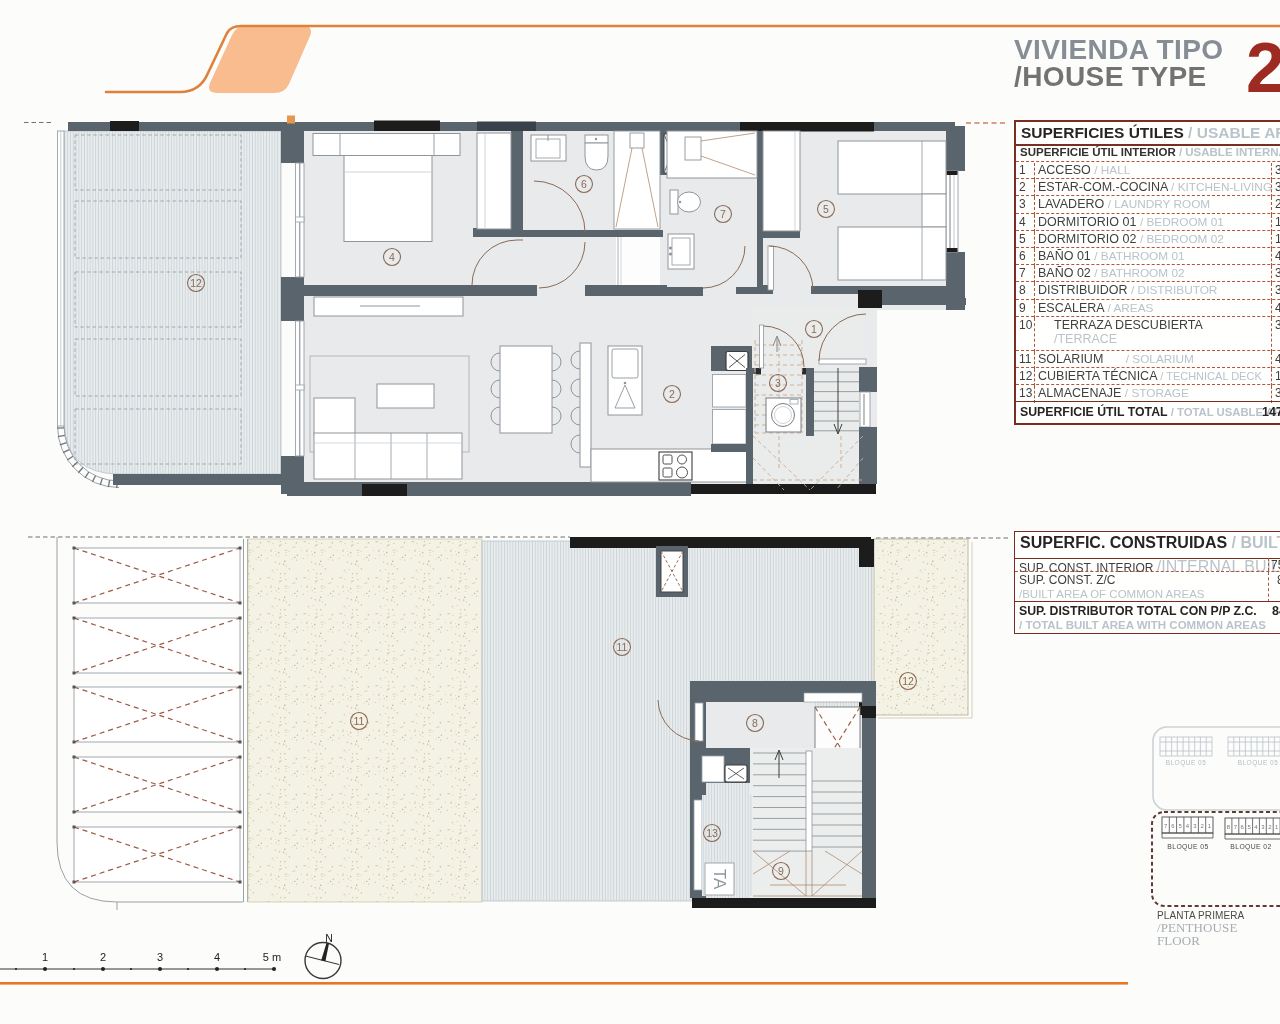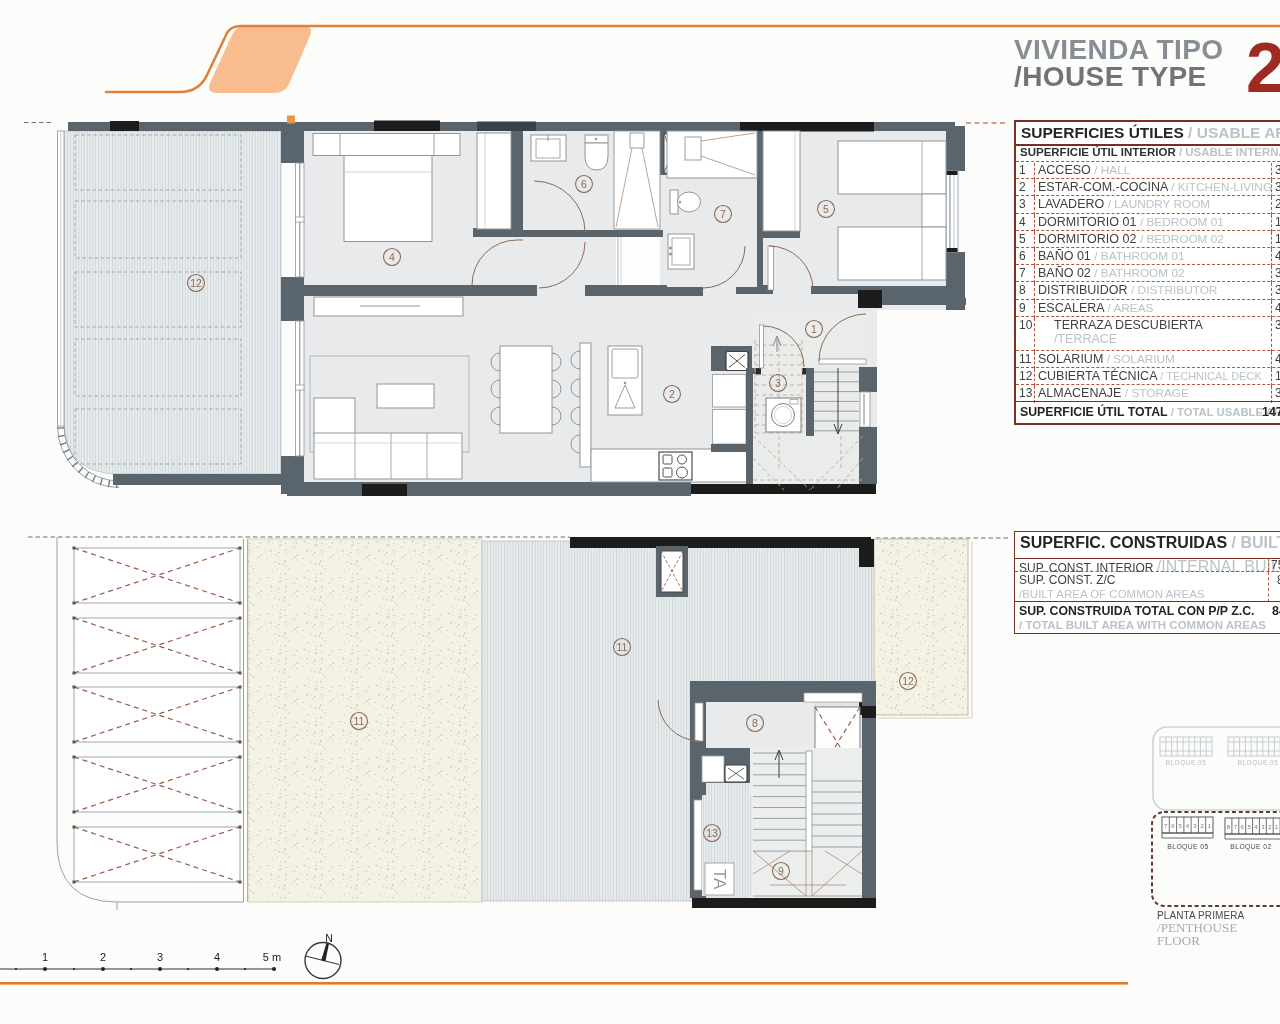--- a/index.html
+++ b/index.html
@@ -731,21 +731,21 @@
 <div class="abs" style="left:0;top:193.8px;width:400px;height:34.0px;border-top:1px dashed #b4543c;">
 <span style="position:absolute;left:3px;top:1px;width:15px;font-size:12px;color:#3f3f3e;">10</span>
 <span style="position:absolute;left:18px;top:1px;height:100%;border-left:1px dashed #b4543c;"></span>
 <span style="position:absolute;left:22px;top:1px;font-size:12.5px;color:#3f3f3e;margin-left:16px;">TERRAZA DESCUBIERTA<br><span class="gtx">/TERRACE</span></span>
 <span style="position:absolute;left:255px;top:1px;height:100%;border-left:1px dashed #b4543c;"></span>
 <span style="position:absolute;left:259px;top:1px;font-size:12px;color:#3f3f3e;">35.40</span>
 </div>
 <div class="abs" style="left:0;top:227.8px;width:400px;height:17.2px;border-top:1px dashed #b4543c;">
 <span style="position:absolute;left:3px;top:1px;width:15px;font-size:12px;color:#3f3f3e;">11</span>
 <span style="position:absolute;left:18px;top:1px;height:100%;border-left:1px dashed #b4543c;"></span>
-<span style="position:absolute;left:22px;top:1px;font-size:12.5px;color:#3f3f3e;white-space:nowrap;">SOLARIUM <span class="gtx" style="font-size:11.8px;">/ SOLARIUM</span></span>
+<span style="position:absolute;left:22px;top:1px;font-size:12.5px;color:#3f3f3e;white-space:nowrap;">SOLARIUM <span class="gtx" style="font-size:11.8px;margin-left:19px;">/ SOLARIUM</span></span>
 <span style="position:absolute;left:255px;top:1px;height:100%;border-left:1px dashed #b4543c;"></span>
 <span style="position:absolute;left:259px;top:1px;font-size:12px;color:#3f3f3e;">45.30</span>
 </div>
 <div class="abs" style="left:0;top:245.0px;width:400px;height:17.2px;border-top:1px dashed #b4543c;">
 <span style="position:absolute;left:3px;top:1px;width:15px;font-size:12px;color:#3f3f3e;">12</span>
 <span style="position:absolute;left:18px;top:1px;height:100%;border-left:1px dashed #b4543c;"></span>
 <span style="position:absolute;left:22px;top:1px;font-size:12.5px;color:#3f3f3e;white-space:nowrap;">CUBIERTA TÉCNICA <span class="gtx" style="font-size:11px;">/ TECHNICAL DECK</span></span>
 <span style="position:absolute;left:255px;top:1px;height:100%;border-left:1px dashed #b4543c;"></span>
 <span style="position:absolute;left:259px;top:1px;font-size:12px;color:#3f3f3e;">12.75</span>
 </div>
@@ -770,20 +770,20 @@
         <span style="position:absolute;left:4px;top:0px;font-size:12px;color:#3f3f3e;white-space:nowrap;">SUP. CONST. INTERIOR <span class="gtx" style="font-size:16px;">/INTERNAL BUILT AREA</span></span>
 <span style="position:absolute;left:253px;top:0;height:100%;border-left:1px dashed #b4543c;"></span>
         <span style="position:absolute;left:256px;top:0px;font-size:12px;color:#3f3f3e;">75.65</span>
       </div>
 <div class="abs" style="left:0;top:39px;width:400px;height:30px;border-top:1px dashed #b4543c;">
 <span style="position:absolute;left:4px;top:1px;font-size:12px;color:#3f3f3e;">SUP. CONST. Z/C<br><span class="gtx" style="font-size:11.5px;">/BUILT AREA OF COMMON AREAS</span></span>
 <span style="position:absolute;left:253px;top:0;height:100%;border-left:1px dashed #b4543c;"></span>
         <span style="position:absolute;left:262px;top:1px;font-size:12px;color:#3f3f3e;">8.40</span>
       </div>
 <div class="abs" style="left:0;top:69px;width:400px;height:32px;border-top:1.5px solid #7b2d22;">
-<span style="position:absolute;left:4px;top:2px;font-size:12.3px;font-weight:bold;color:#282423;white-space:nowrap;">SUP. CONSTRUIDA TOTAL CON P/P Z.C.</span>
+<span style="position:absolute;left:4px;top:2px;font-size:12.3px;font-weight:bold;color:#282423;white-space:nowrap;">SUP. DISTRIBUTOR TOTAL CON P/P Z.C.</span>
 <span style="position:absolute;left:257px;top:2px;font-size:12.5px;font-weight:bold;color:#282423;">84.05</span>
 <span style="position:absolute;left:4px;top:17px;font-size:11.5px;font-weight:bold;text-align:center;" class="gtx">/ TOTAL BUILT AREA WITH COMMON AREAS</span>
 </div>
 </div>
 
 <div class="abs" style="left:1157px;top:910px;font-size:10px;color:#4a4a48;letter-spacing:0.1px;line-height:12px;">PLANTA PRIMERA<br><span style="font-size:13px;color:#a5adb3;font-family:Liberation Serif, serif;">/PENTHOUSE FLOOR</span></div>
 
 </div>
 </body></html>

